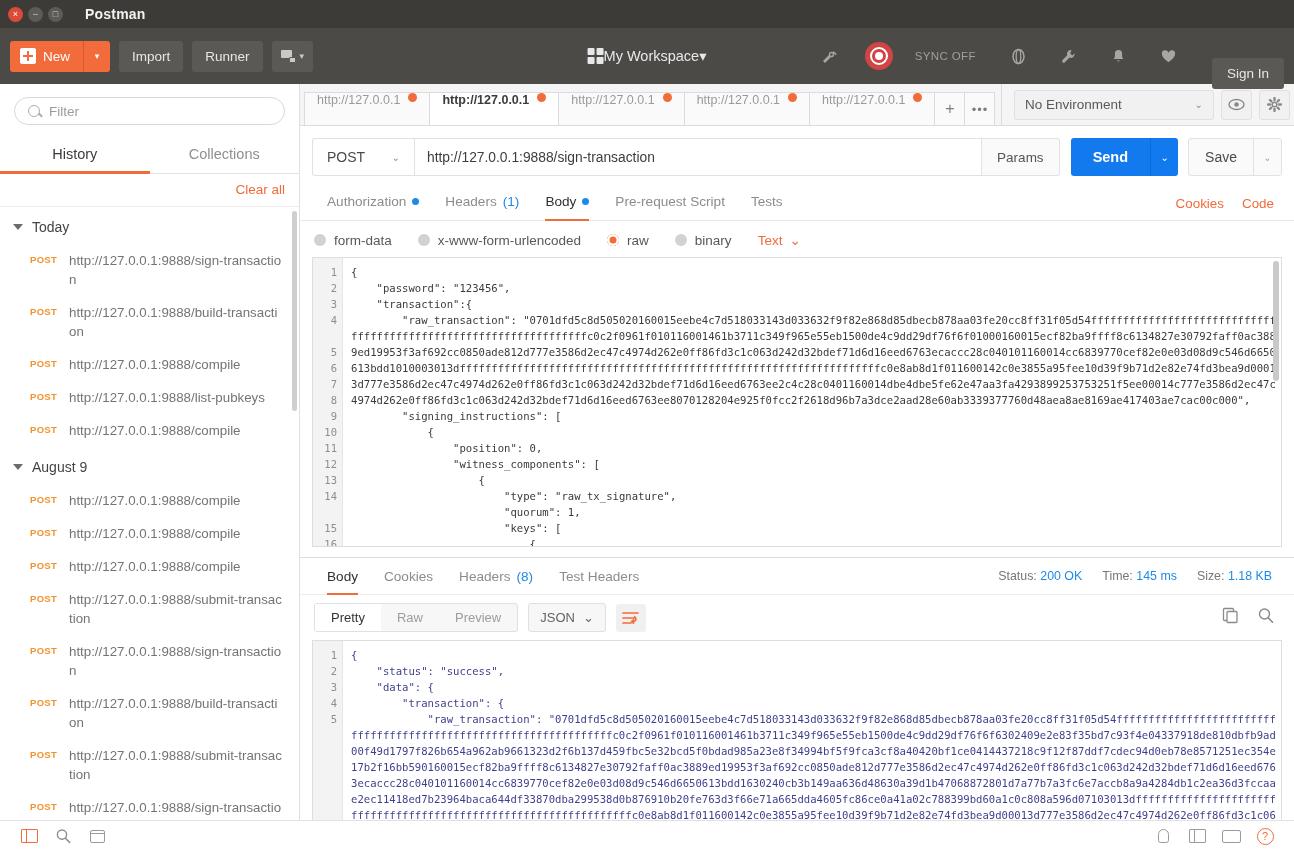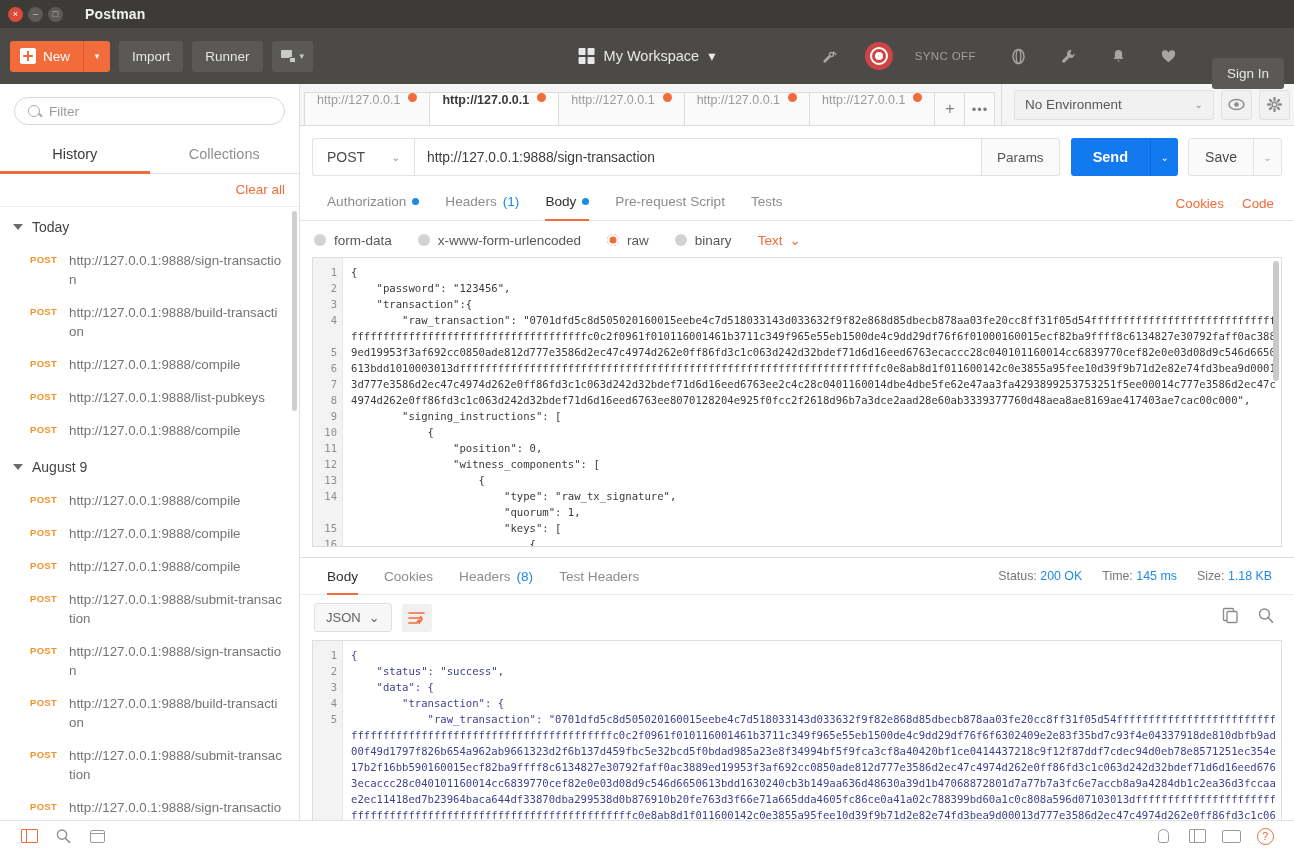--- a/index.html
+++ b/index.html
@@ -45,21 +45,21 @@
   .tbtn { height: 31px; padding: 0 13px; margin-left: 9px; background: #5a5955;
           border-radius: 3px; color: #e6e6e6; font-size: 13.5px; display: flex;
           align-items: center; }
   .tbtn.icononly { padding: 0 9px; gap: 4px; }
   .winicon { width: 15px; height: 13px; position: relative; }
   .winicon .r1 { position: absolute; left: 0; top: 0; width: 11px; height: 8px; background: #c9c9c7;
                  border-radius: 1px; }
   .winicon .r2 { position: absolute; right: 0; bottom: 0; width: 7px; height: 6px; background: #c9c9c7;
                  border-radius: 1px; border: 1px solid #5a5955; }
   .workspace { position: absolute; left: 50%; transform: translateX(-50%);
-               display: flex; align-items: center; gap: 9px; color: #e8e8e8;
+               display: flex; align-items: center; color: #e8e8e8;
                font-size: 14.5px; }
   .grid4 { display: grid; grid-template-columns: 7px 7px; grid-template-rows: 7px 7px;
            gap: 2px; }
   .grid4 i { background: #e8e8e8; display: block; border-radius: 1px; }
   .tb-right { margin-left: auto; display: flex; align-items: center; gap: 16px; }
   .ticon { width: 34px; height: 34px; display: flex; align-items: center;
            justify-content: center; color: #a7a6a3; }
   .syncdot { width: 28px; height: 28px; border-radius: 50%; background: #cf4444;
              display: flex; align-items: center; justify-content: center;
              margin: 0 2px; }
@@ -592,20 +592,25 @@
           <span>Test Headers</span>
         </div>
         <div class="respmeta">
           <span><span>Status:</span> <b>200 OK</b></span>
           <span><span>Time:</span> <b>145 ms</b></span>
           <span><span>Size:</span> <b>1.18 KB</b></span>
         </div>
       </div>
 
       <div class="respbar">
+        <div class="seg">
+          <div class="active">Pretty</div>
+          <div>Raw</div>
+          <div>Preview</div>
+        </div>
         <div class="jsonsel">
           <span>JSON</span>
           <span>⌄</span>
         </div>
         <div class="wrapbtn">
           <svg width="17" height="14" viewBox="0 0 17 14">
               <g stroke="#f26b3a" stroke-width="1.7" stroke-linecap="round">
                 <line x1="1" y1="2" x2="16" y2="2"></line>
                 <line x1="1" y1="7" x2="13" y2="7"></line>
                 <line x1="1" y1="12" x2="9" y2="12"></line>

